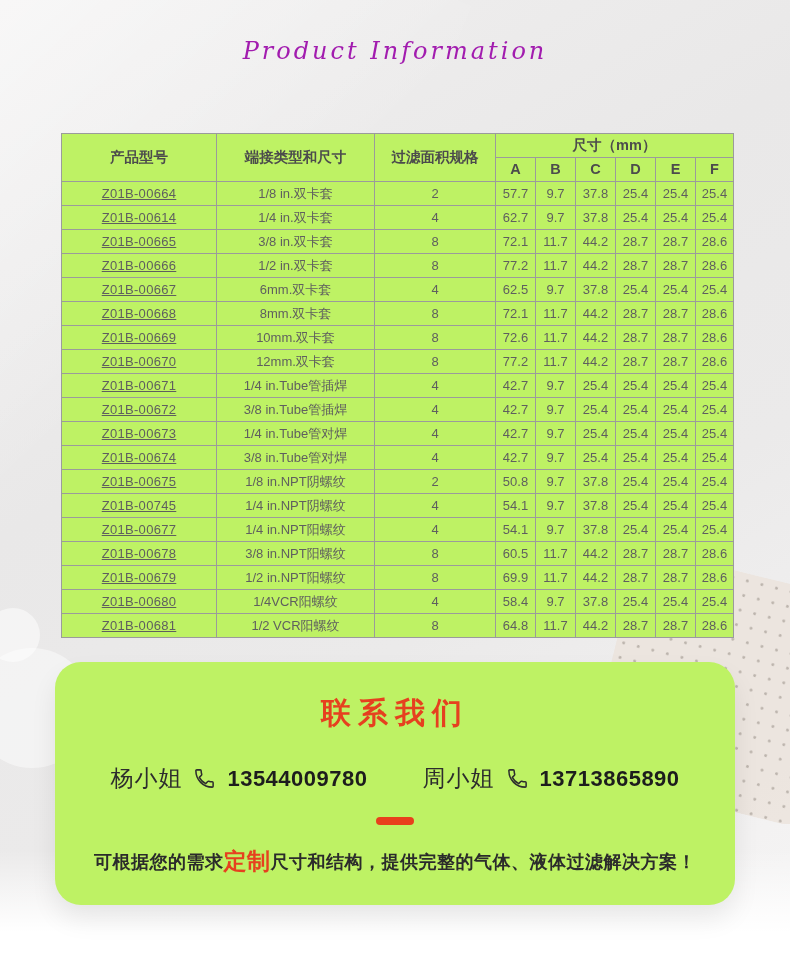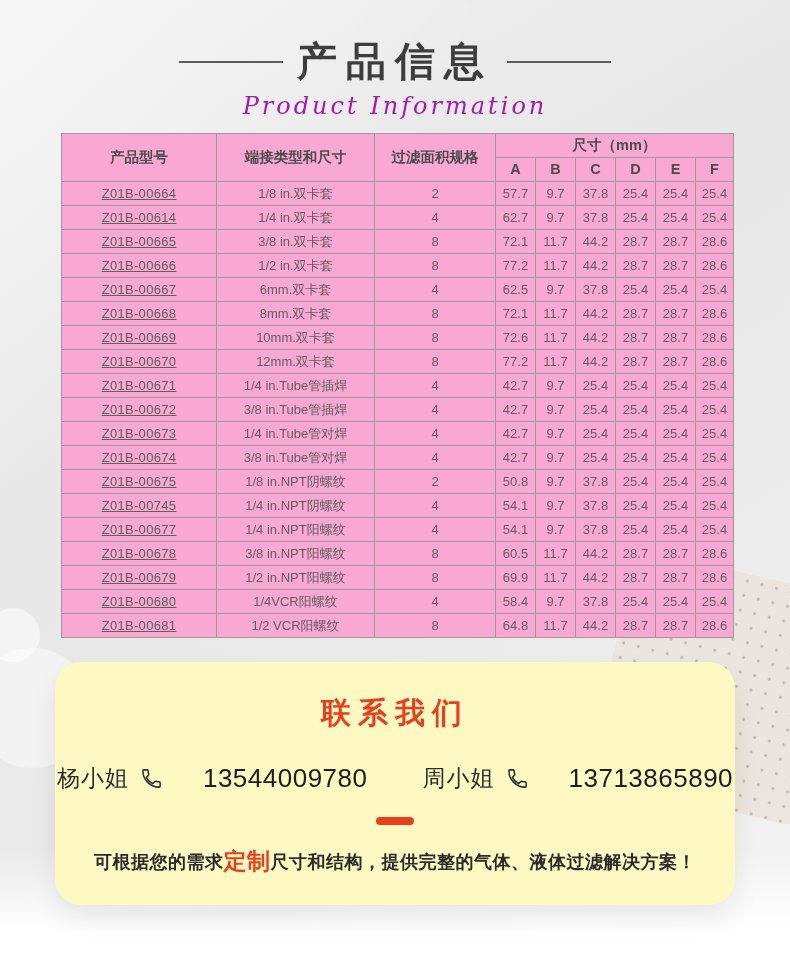--- a/index.html
+++ b/index.html
@@ -26,54 +26,49 @@
   
   .header{position:absolute;top:34px;left:0;width:100%;text-align:center;}
   .title-row{display:flex;align-items:center;justify-content:center;gap:14px;width:432px;margin:0 auto;}
   .title-line{flex:1;height:2px;background:#5c5c5c;}
   .page-title{font-size:40px;font-weight:700;color:#3d3d3d;letter-spacing:9px;white-space:nowrap;}
   .page-subtitle{margin-top:3px;font-family:"DejaVu Serif","Liberation Serif",serif;font-style:italic;
     font-size:24px;color:#a21caf;letter-spacing:3px;}
 
   
   .spec-table{position:absolute;top:133px;left:61px;border-collapse:collapse;table-layout:fixed;
-    background:#f9a8d4;}
+    background:#bef264;}
   .spec-table th,.spec-table td{border:1px solid #9b9b9b;padding:0;text-align:center;
     height:23px;line-height:1;color:#5f5f5f;font-size:13px;font-weight:400;overflow:hidden;}
   .spec-table thead th{font-size:14.5px;font-weight:600;color:#4c4c4c;}
   .spec-table td.model{letter-spacing:.3px;text-decoration:underline;}
 
   
-  .card{position:absolute;left:55px;top:662px;width:680px;height:243px;background:#fef9c3;
+  .card{position:absolute;left:55px;top:662px;width:680px;height:243px;background:#bef264;
     border-radius:26px;box-shadow:0 14px 26px rgba(0,0,0,.08);text-align:center;}
   .card-title{padding-top:31px;font-size:30px;font-weight:700;color:#e6401f;letter-spacing:7px;}
   .contacts{margin-top:29px;display:flex;justify-content:center;align-items:flex-start;gap:55px;}
   .contact{display:flex;align-items:center;gap:11px;}
   .contact-name{font-size:23px;font-weight:500;color:#2d2d2d;letter-spacing:1px;}
   .phone-icon{width:23px;height:23px;display:inline-block;}
-  .contact-phone{font-size:26px;font-weight:400;color:#1d1d1d;letter-spacing:.5px;margin-left:29px;}
+  .contact-phone{font-size:22px;font-weight:700;color:#1d1d1d;letter-spacing:.5px;}
   .card-divider{width:38px;height:8px;border-radius:4px;background:#e8401c;margin:23px auto 0;}
   .card-note{margin-top:21px;font-size:18px;font-weight:600;color:#2b2b2b;letter-spacing:.5px;}
   .card-note .hl{color:#e6401f;font-size:23px;font-weight:700;vertical-align:-1px;}
 </style>
 </head>
 <body>
 
 <div class="bg-band"></div>
 <div class="bg-circle-1"></div>
 <div class="bg-circle-2"></div>
 <div class="bg-dots"></div>
 <div class="bg-bottom-fade"></div>
 
 <div class="header">
-  <div class="title-row">
-    <span class="title-line"></span>
-    <span class="page-title">产品信息</span>
-    <span class="title-line"></span>
-  </div>
   <div class="page-subtitle">Product Information</div>
 </div>
 
 <table class="spec-table">
   <colgroup>
     <col style="width:155px">
       <col style="width:158px">
       <col style="width:121px">
     <col style="width:40px">
       <col style="width:40px">

